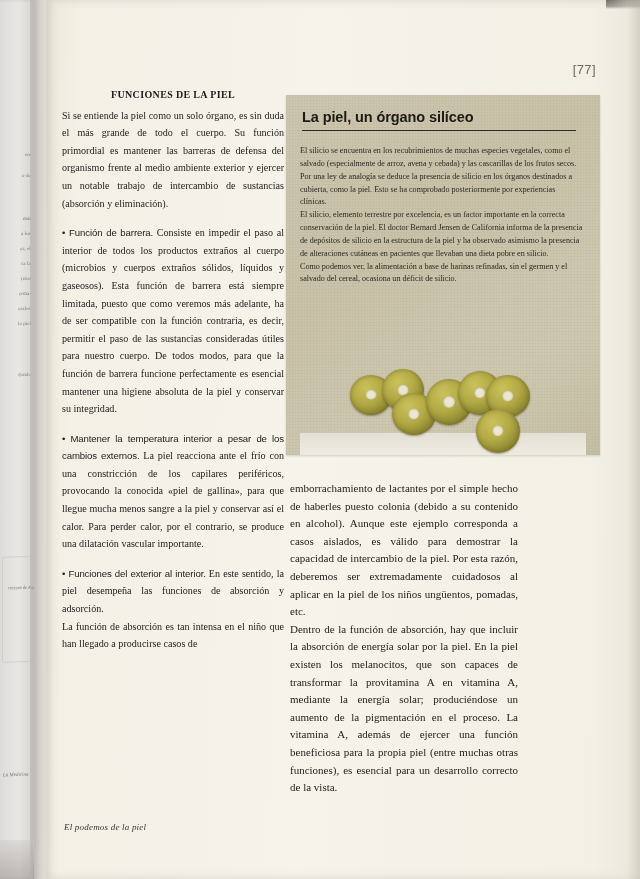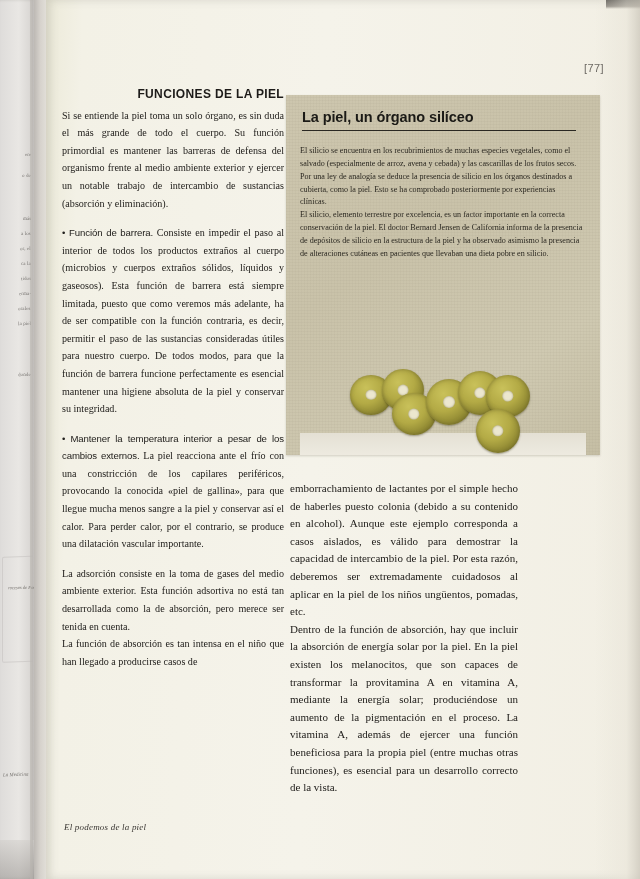--- a/index.html
+++ b/index.html
@@ -36,32 +36,32 @@
 
   
   .page{position:absolute;left:46px;top:0;width:594px;height:879px;
     background:linear-gradient(92deg,#ecead9 0%,#f3f1e6 6%,#f5f3ea 45%,#f2efe4 100%);
     box-shadow:inset 4px 0 9px rgba(150,145,135,.3);}
   .page-curve{position:absolute;right:0;top:0;width:46px;height:879px;
     background:linear-gradient(90deg,rgba(255,255,255,0) 0%,rgba(232,228,216,.55) 70%,rgba(205,200,188,.75) 100%);}
   .top-dark{position:absolute;left:560px;top:0;width:80px;height:9px;
     background:linear-gradient(180deg,#2c2a27,#6b6660 70%,rgba(160,155,148,0));opacity:.8;}
 
-  .folio{position:absolute;right:36px;top:62px;font-size:11px;color:#6d6a64;
+  .folio{position:absolute;right:44px;top:62px;font-size:13px;color:#6d6a64;
     letter-spacing:.4px;font-family:"Liberation Sans",sans-serif;}
 
   
   .col-left{position:absolute;left:62px;top:86px;width:222px;
     color:#23211e;font-size:10.1px;line-height:17.6px;text-align:justify;
     text-justify:inter-word;}
   .col-left p{margin:0 0 12px 0;}
   .col-left p:last-child{margin-bottom:0;}
-  .sec-head{font-family:Liberation Sans, sans-serif;font-weight:bold;
-    font-size:12px;letter-spacing:.35px;margin-bottom:3px !important;
-    text-align:right;color:#1d1b19;}
+  .sec-head{font-family:Liberation Serif, serif;font-weight:bold;
+    font-size:10px;letter-spacing:.35px;margin-bottom:3px !important;
+    text-align:center;color:#1d1b19;}
   .lead{font-family:"Liberation Sans",sans-serif;font-weight:normal;font-size:9.6px;
     letter-spacing:-.1px;}
 
   
   .col-right{position:absolute;left:290px;top:480px;width:228px;
     color:#23211e;font-size:11px;line-height:17.6px;text-align:justify;}
   .col-right p{margin:0;}
 
   
   .box{position:absolute;left:286px;top:95px;width:314px;height:360px;
@@ -117,36 +117,37 @@
 
   <div class="page">
     <div class="top-dark"></div>
     <div class="page-curve"></div>
   </div>
 
   <div class="folio">[77]</div>
 
   <div class="col-left">
     <p class="sec-head">FUNCIONES DE LA PIEL</p>
-    <p>Si se entiende la piel toma un solo órgano, es sin duda el más grande de todo el cuerpo. Su función primordial es mantener las barreras de defensa del organismo frente al medio ambiente exterior y ejercer un notable trabajo de intercambio de sustancias (absorción y eliminación).</p>
+    <p>Si se entiende la piel como un solo órgano, es sin duda el más grande de todo el cuerpo. Su función primordial es mantener las barreras de defensa del organismo frente al medio ambiente exterior y ejercer un notable trabajo de intercambio de sustancias (absorción y eliminación).</p>
 
     <p><span class="lead">• Función de barrera.</span><span> Consiste en impedir el paso al interior de todos los productos extraños al cuerpo (microbios y cuerpos extraños sólidos, líquidos y gaseosos). Esta función de barrera está siempre limitada, puesto que como veremos más adelante, ha de ser compatible con la función contraria, es decir, permitir el paso de las sustancias consideradas útiles para nuestro cuerpo. De todos modos, para que la función de barrera funcione perfectamente es esencial mantener una higiene absoluta de la piel y conservar su integridad.</span></p>
 
     <p><span class="lead">• Mantener la temperatura interior a pesar de los cambios externos.</span><span> La piel reacciona ante el frío con una constricción de los capilares periféricos, provocando la conocida «piel de gallina», para que llegue mucha menos sangre a la piel y conservar así el calor. Para perder calor, por el contrario, se produce una dilatación vascular importante.</span></p>
 
+    <p style="margin-bottom:0"><span class="lead">• Funciones del exterior al interior.</span><span> En este sentido, la piel desempeña las funciones de absorción y adsorción.</span></p>
 
-    <p style="margin-bottom:0">La adsorción consiste en la toma de gases del medio ambiente exterior. Esta función adsortiva no está tan desarrollada como la de absorción, pero merece ser tenida en cuenta.</p>
     <p style="margin-bottom:15px">La función de absorción es tan intensa en el niño que han llegado a producirse casos de</p>
   </div>
 
   <div class="box">
     <div class="box-title">La piel, un órgano silíceo</div>
     <div class="box-text">
       <p>El silicio se encuentra en los recubrimientos de muchas especies vegetales, como el salvado (especialmente de arroz, avena y cebada) y las cascarillas de los frutos secos. Por una ley de analogía se deduce la presencia de silicio en los órganos destinados a cubierta, como la piel. Esto se ha comprobado posteriormente por experiencias clínicas.</p>
       <p>El silicio, elemento terrestre por excelencia, es un factor importante en la correcta conservación de la piel. El doctor Bernard Jensen de California informa de la presencia de depósitos de silicio en la estructura de la piel y ha observado asimismo la presencia de alteraciones cutáneas en pacientes que llevaban una dieta pobre en silicio.</p>
+      <p>Como podemos ver, la alimentación a base de harinas refinadas, sin el germen y el salvado del cereal, ocasiona un déficit de silicio.</p>
     </div>
 
     <div class="photo">
       <div class="surface"></div>
       <div class="ring" style="left:50px;top:18px;width:42px;height:40px;"></div>
       <div class="ring" style="left:82px;top:12px;width:42px;height:42px;"></div>
       <div class="ring" style="left:92px;top:36px;width:44px;height:42px;"></div>
       <div class="ring" style="left:126px;top:22px;width:46px;height:46px;"></div>
       <div class="ring" style="left:158px;top:14px;width:44px;height:44px;"></div>
       <div class="ring" style="left:186px;top:18px;width:44px;height:42px;"></div>

